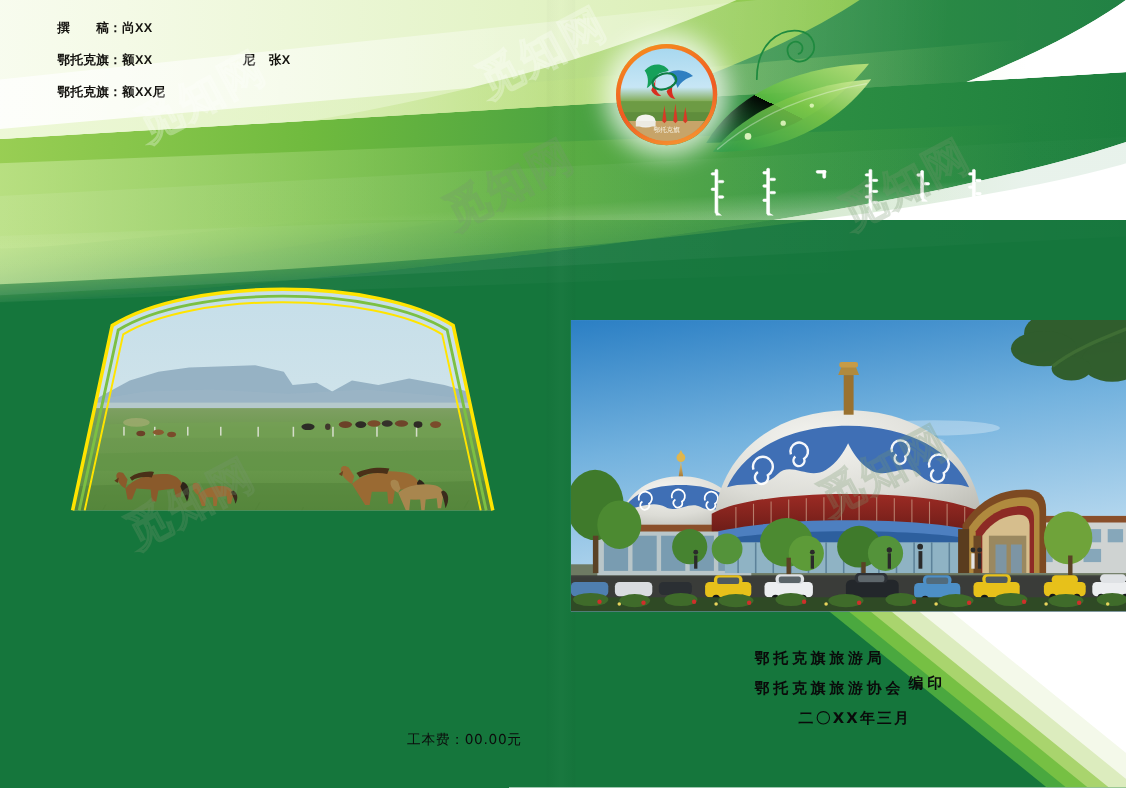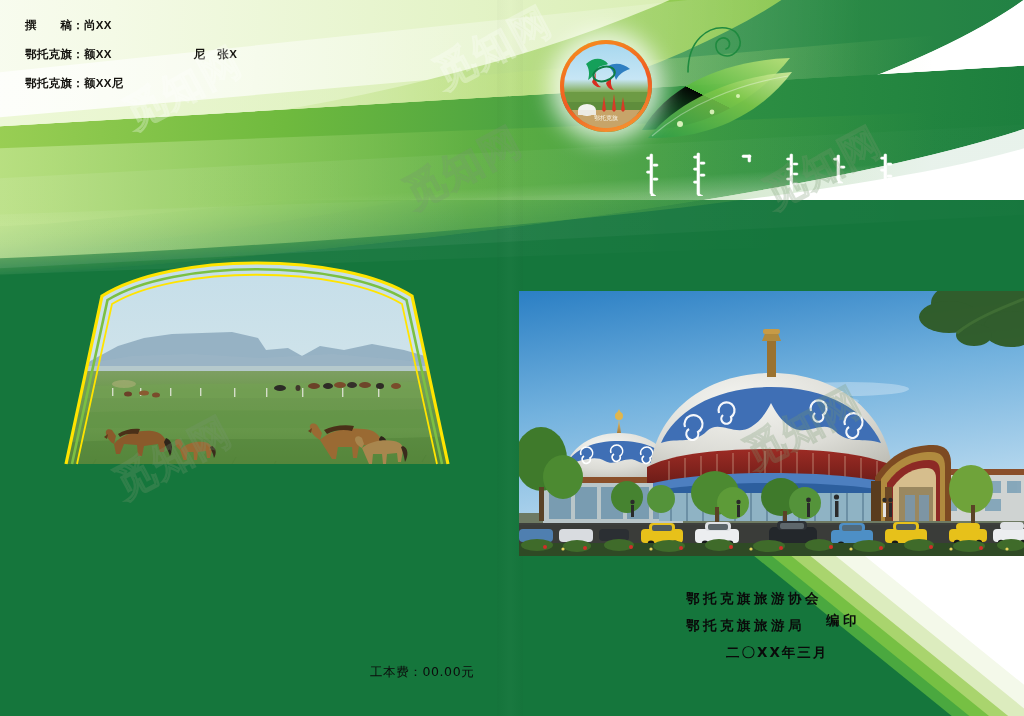--- a/index.html
+++ b/index.html
@@ -102,21 +102,21 @@
   .c6{right:-330px;bottom:-236px;width:700px;height:600px;background:#ffffff;transform:rotate(39deg);border-radius:40% 0 0 0;}
 
   
   .spine{
     position:absolute;left:497px;top:0;width:26px;height:716px;
     background:linear-gradient(90deg,rgba(0,0,0,.05),rgba(255,255,255,.05),rgba(0,0,0,.05));
     opacity:.35;
   }
 
   
-  .credits{position:absolute;left:25px;top:18px;width:430px;z-index:40;}
+  .credits{position:absolute;left:52px;top:18px;width:430px;z-index:40;}
   .credit-row{
     display:flex;align-items:baseline;
     font-size:11.5px;color:#14130f;font-weight:bold;
     letter-spacing:.3px;margin-bottom:14px;white-space:pre;
   }
   .credit-extra{margin-left:82px;}
 
   
   .logo{
     position:absolute;left:560px;top:40px;width:92px;height:92px;z-index:45;
@@ -742,22 +742,22 @@
             <circle cx="332" cy="258" r="1.6"></circle>
               <circle cx="432" cy="258" r="1.6"></circle>
               <circle cx="488" cy="258" r="1.6"></circle>
           </g>
         </g>
       </g>
     </svg>
   </div>
 
   <div class="footer">
+    <div class="f-line f-org">鄂托克旗旅游局</div>
     <div class="f-line f-org">鄂托克旗旅游协会</div>
-    <div class="f-line f-org">鄂托克旗旅游局</div>
     <div class="f-line f-date">二〇XX年三月</div>
     <div class="f-print">编印</div>
   </div>
 
   <div class="fee">工本费：00.00元</div>
 
   <div class="wm" style="left:120px;top:60px;">觅知网</div>
   <div class="wm" style="left:430px;top:20px;">觅知网</div>
   <div class="wm dark" style="left:400px;top:140px;">觅知网</div>
   <div class="wm dark" style="left:760px;top:140px;">觅知网</div>

